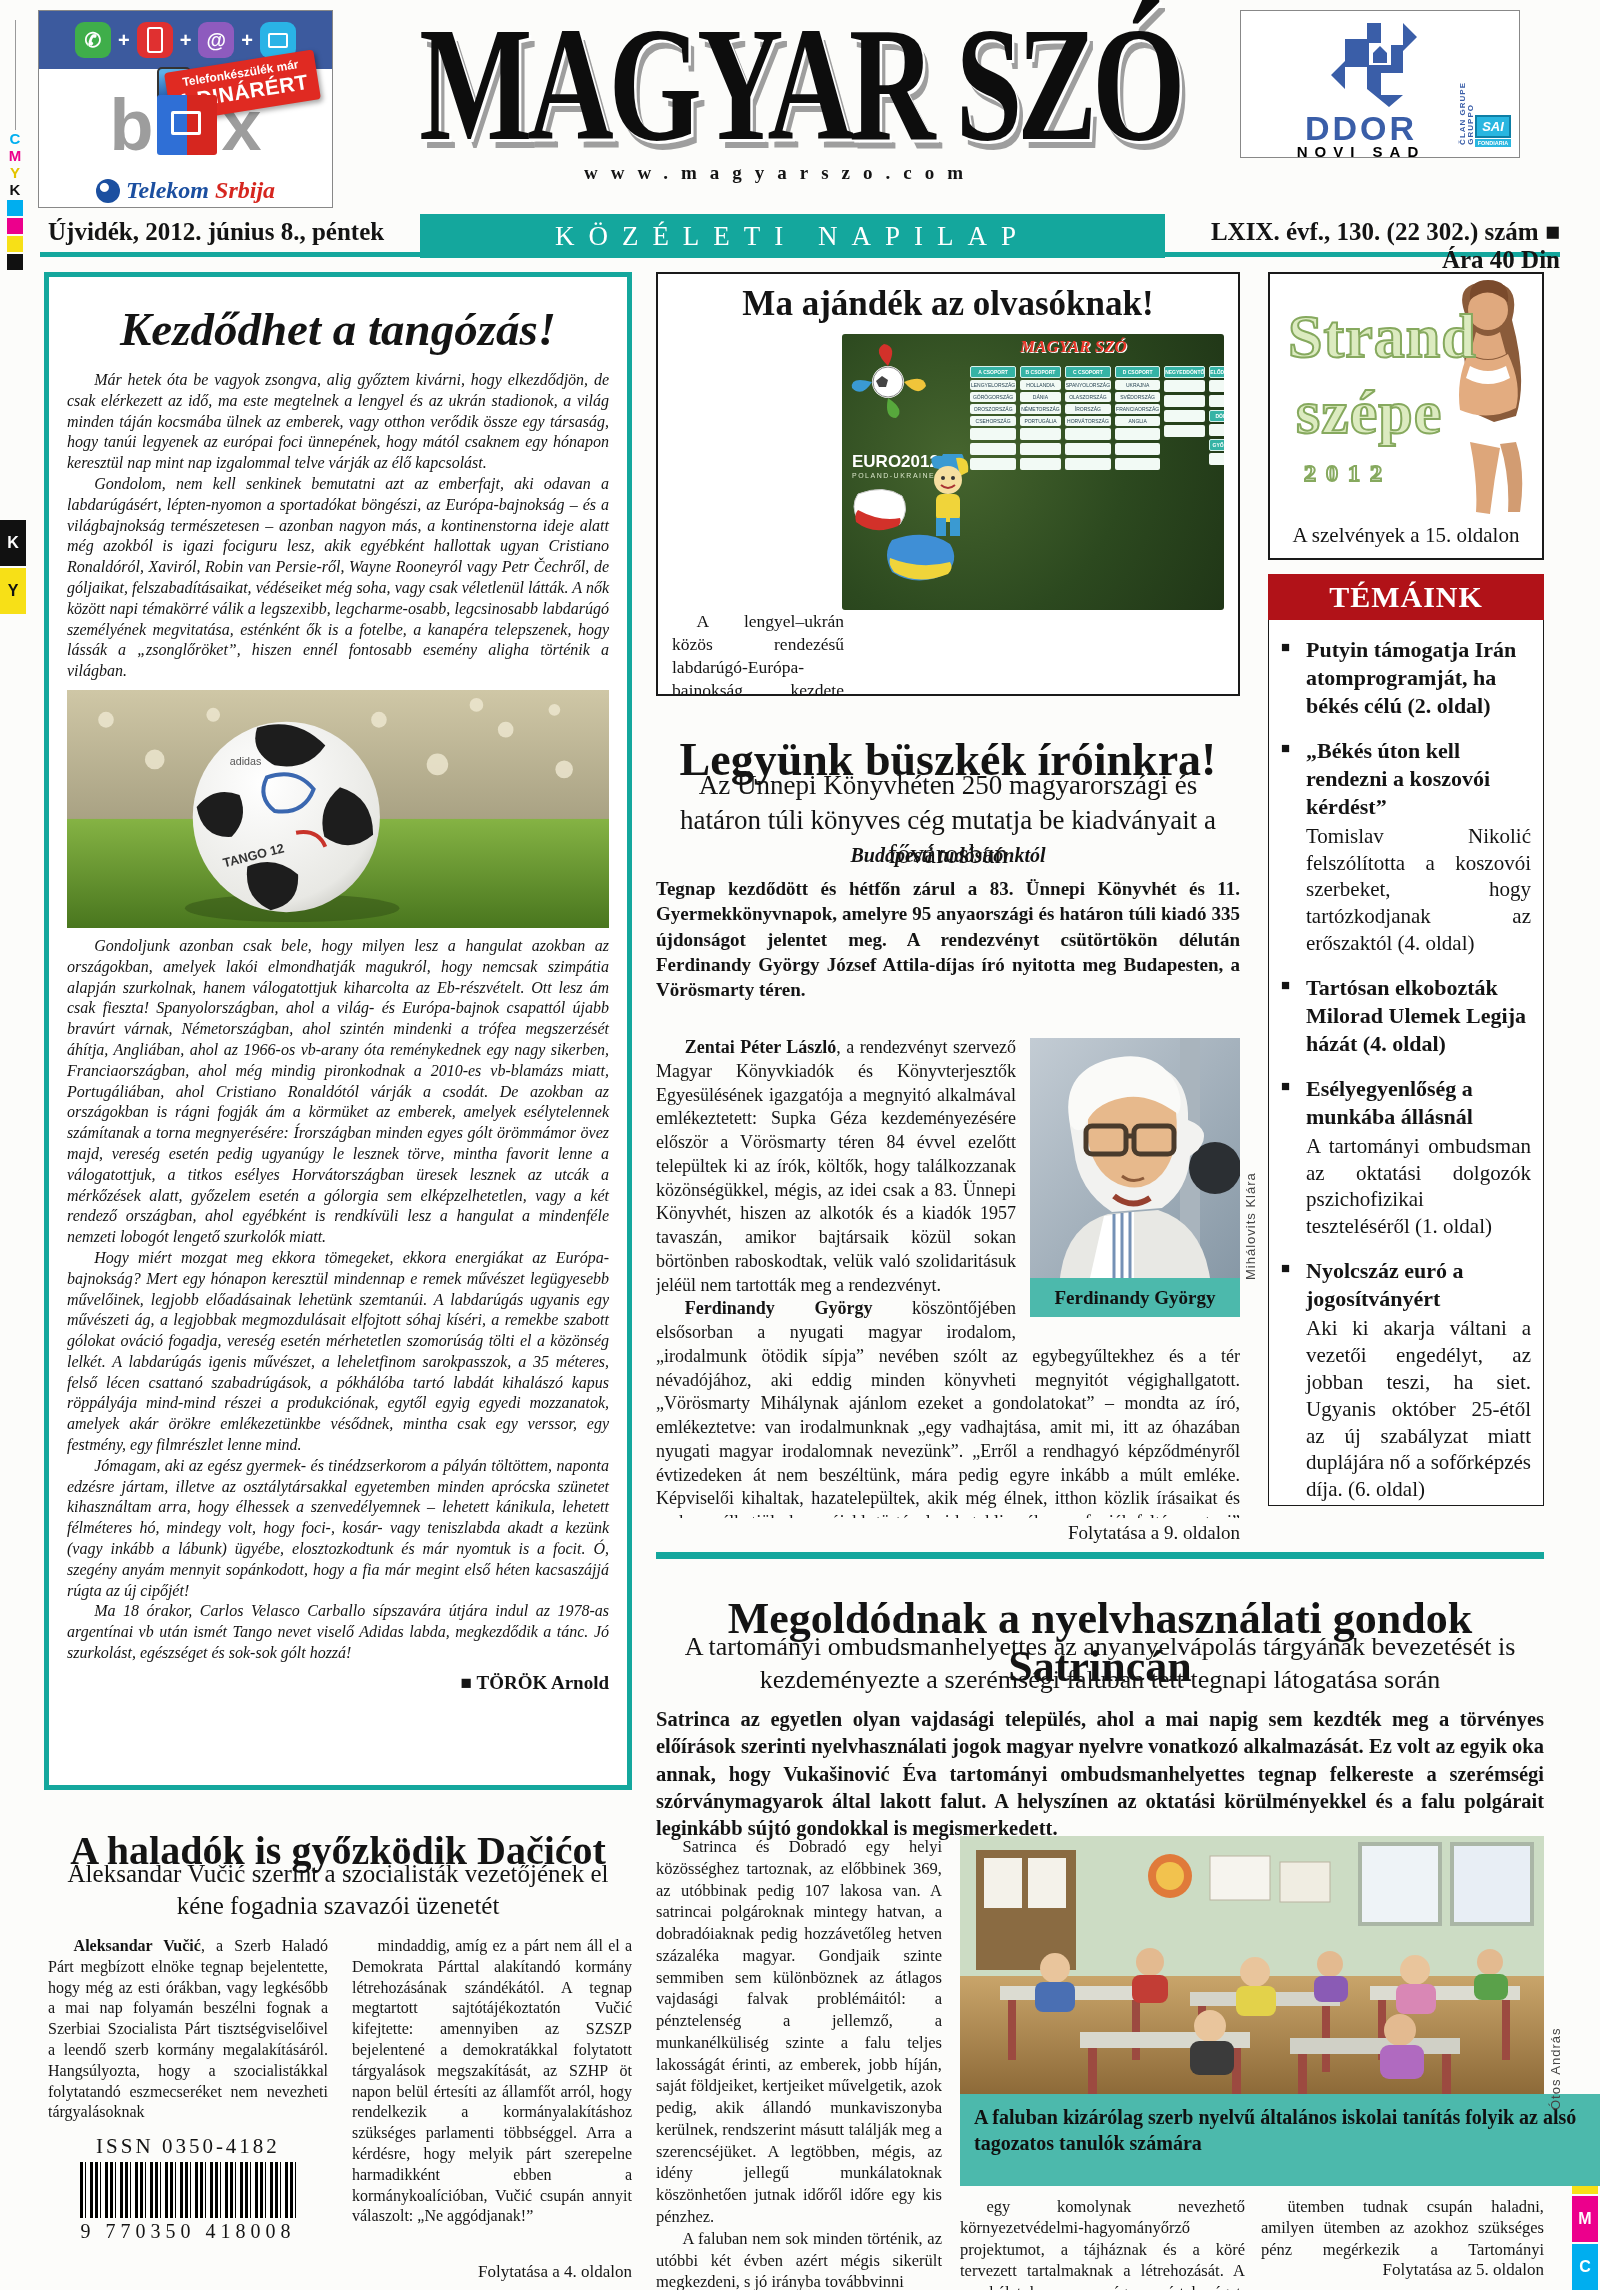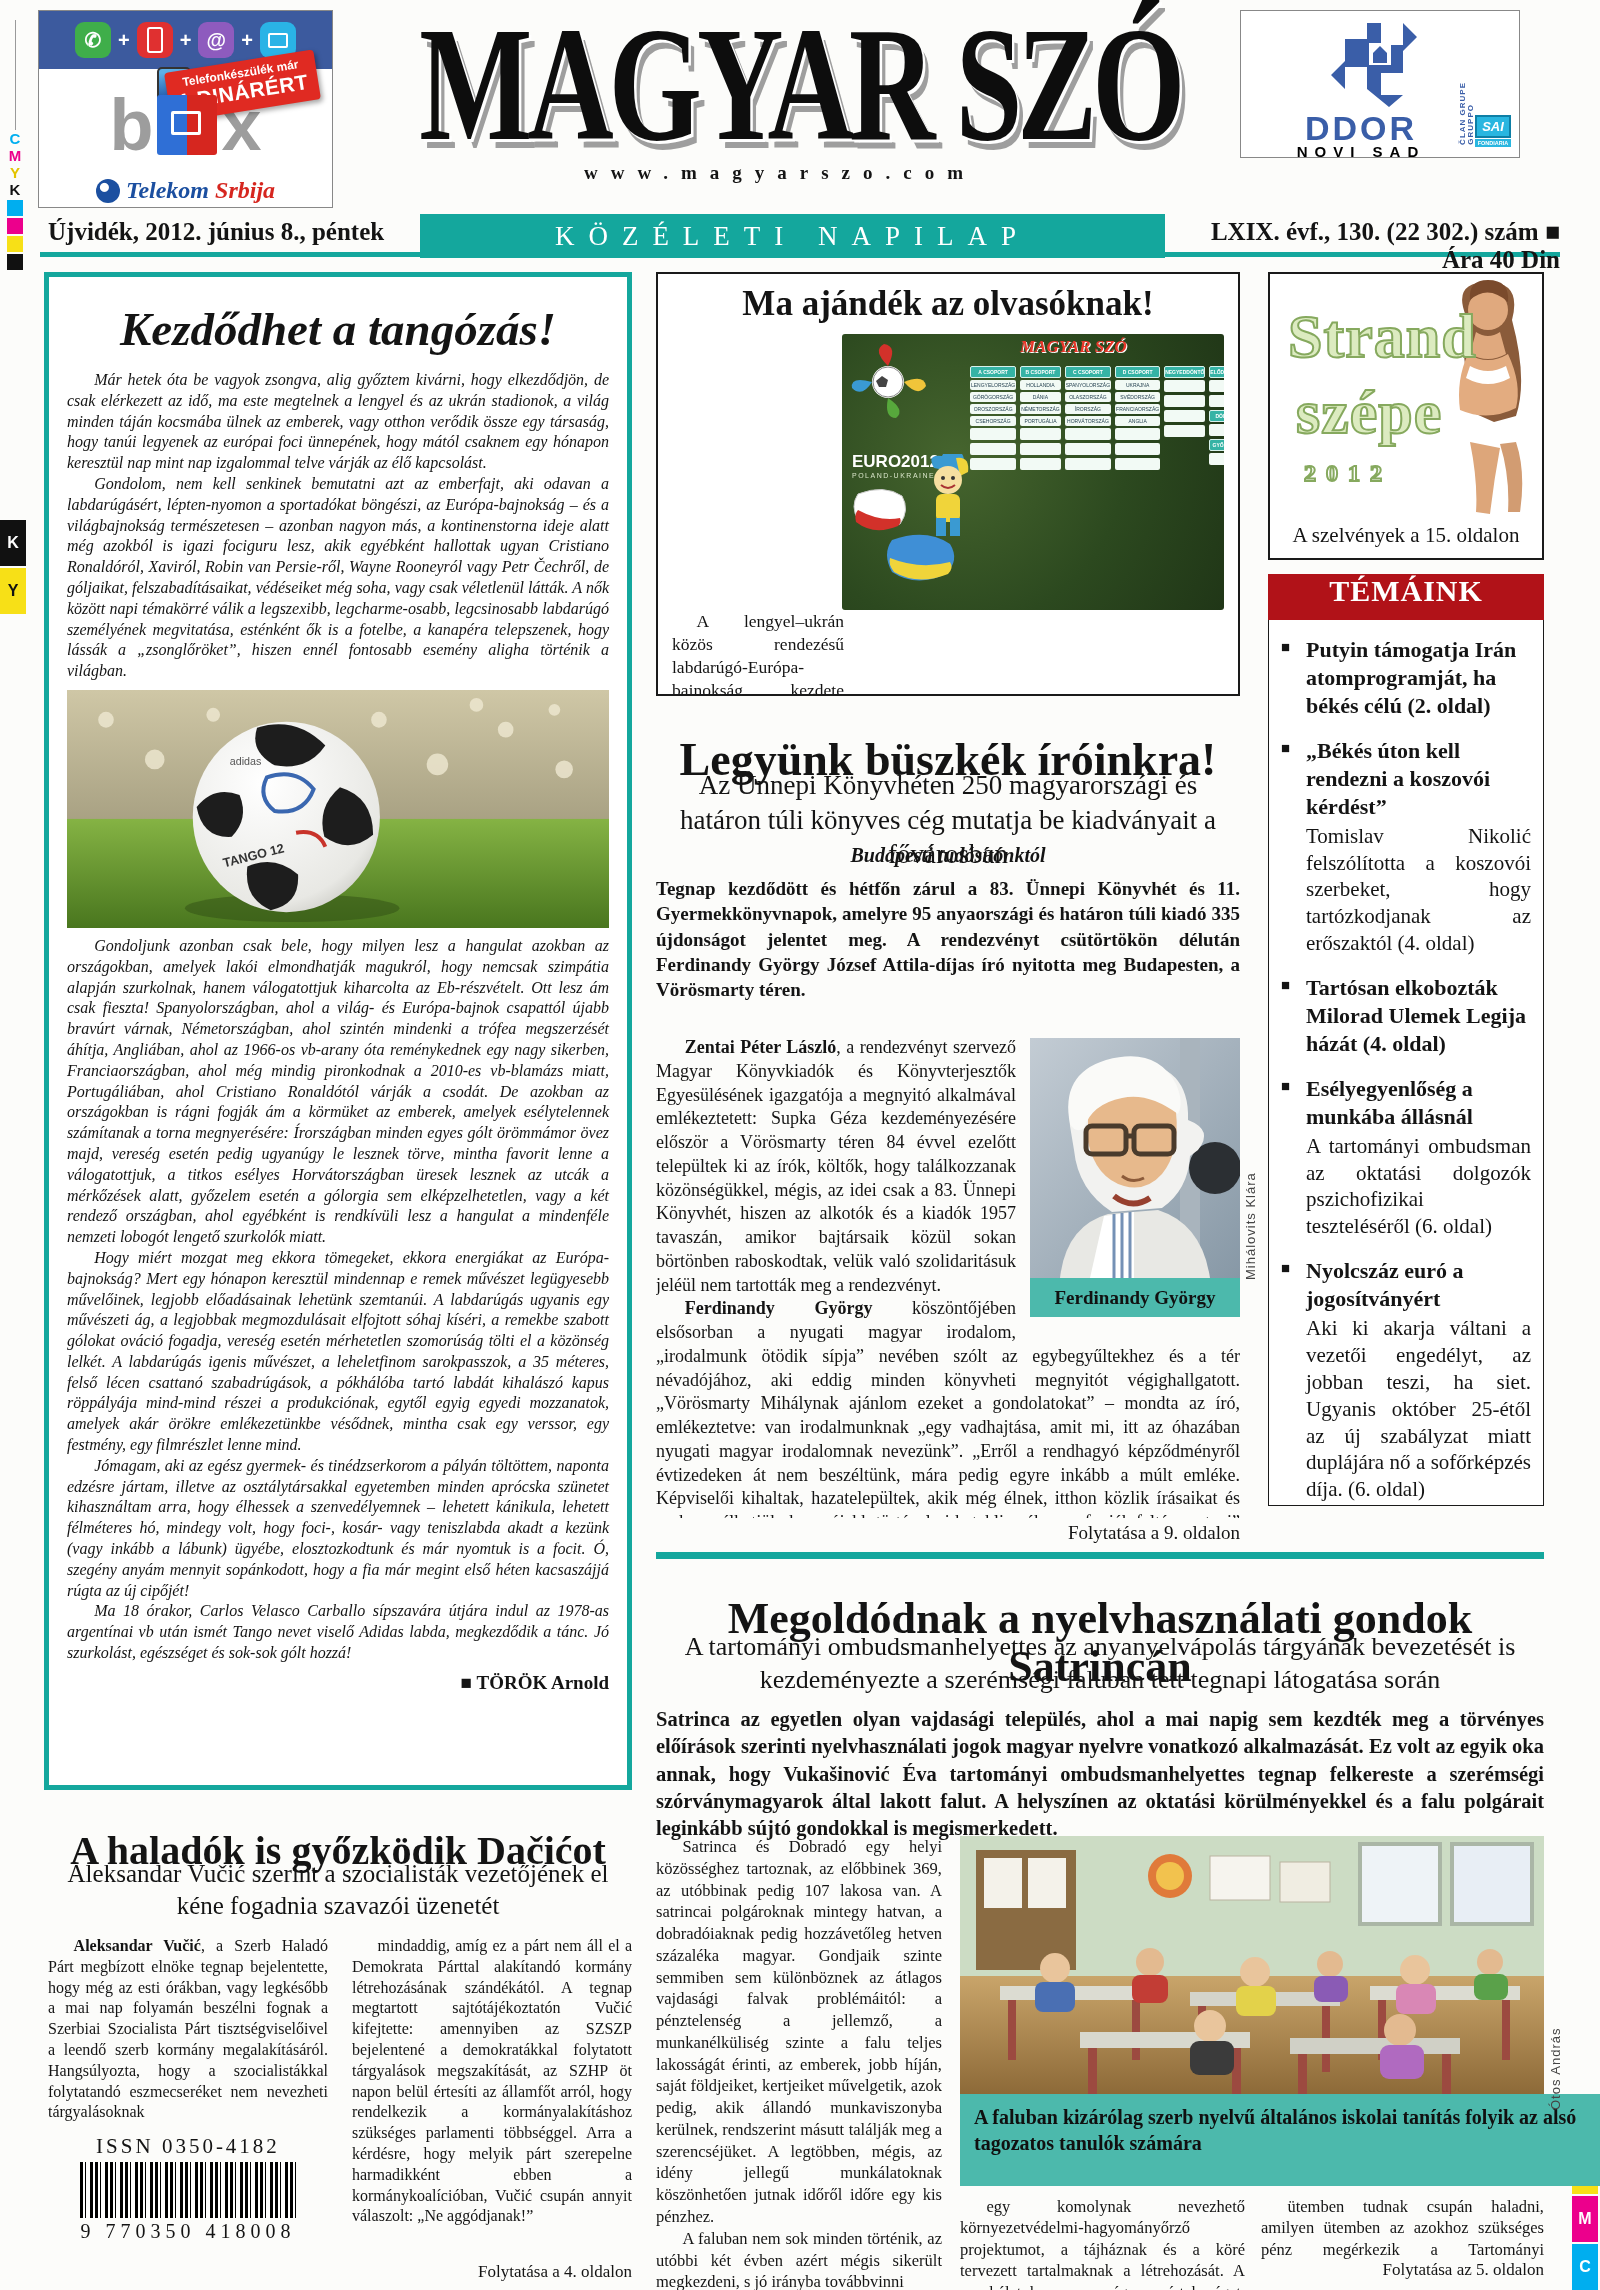--- a/index.html
+++ b/index.html
@@ -97,21 +97,21 @@
   .vert-credit{writing-mode:vertical-rl;transform:rotate(180deg);font:13px "Liberation Sans",sans-serif;color:#444;letter-spacing:1px;}
 
   .photo-cap{background:#4cb9ac;color:#101010;font-weight:bold;font-size:20px;line-height:1.3;padding:10px 14px;}
 
   
   .strand-box{border:2px solid #1a1a1a;background:#fff;overflow:hidden;}
   .strand-word{font-weight:bold;color:#dcebc0;-webkit-text-stroke:2px #86a95e;letter-spacing:1px;line-height:.92;}
   .strand-year{font-weight:bold;color:#fff;-webkit-text-stroke:2px #86a95e;letter-spacing:10px;}
   .strand-note{font-size:21px;text-align:center;}
 
-  .tem-bar{background:#b11218;color:#fff;display:flex;justify-content:center;
+  .tem-bar{background:#b11218;color:#fff;display:flex;align-items:center;justify-content:center;
            font-size:30px;font-weight:bold;letter-spacing:1px;}
   .tem-box{border:1px solid #1a1a1a;border-top:none;background:#fff;padding:16px 12px;overflow:hidden;}
   .tem-item{position:relative;padding-left:25px;margin-bottom:17px;}
   .tem-bul{position:absolute;left:0;top:3px;font-size:15px;}
   .tem-title{font-weight:bold;font-size:22px;line-height:1.27;}
   .tem-detail{font-size:21px;line-height:1.28;text-align:justify;margin-top:2px;}
   .tem-detail:empty{display:none;}
 
   
   .barcode{width:216px;height:56px;margin:2px auto 0;
@@ -505,21 +505,21 @@
       <div class="tem-detail">Tomislav Nikolić felszólította a koszovói szerbeket, hogy tartózkodjanak az erőszaktól (4. oldal)</div>
     </div>
     <div class="tem-item">
       <span class="tem-bul">■</span>
       <div class="tem-title">Tartósan elkobozták Milorad Ulemek Legija házát (4. oldal)</div>
 
     </div>
     <div class="tem-item">
       <span class="tem-bul">■</span>
       <div class="tem-title">Esélyegyenlőség a munkába állásnál</div>
-      <div class="tem-detail">A tartományi ombudsman az oktatási dolgozók pszichofizikai teszteléséről (6. oldal)</div>
+      <div class="tem-detail">A tartományi ombudsman az oktatási dolgozók pszichofizikai teszteléséről (1. oldal)</div>
     </div>
     <div class="tem-item">
       <span class="tem-bul">■</span>
       <div class="tem-title">Nyolcszáz euró a jogosítványért</div>
       <div class="tem-detail">Aki ki akarja váltani a vezetői engedélyt, az jobban teszi, ha siet. Ugyanis október 25-étől az új szabályzat miatt duplájára nő a sofőrképzés díja. (6. oldal)</div>
     </div>
   </div>
 
   <h1 class="abs sec-head" style="left:44px;top:1802px;width:588px;font-size:40px;">A haladók is győzködik Dačićot</h1>
   <div class="abs sec-sub" style="left:54px;top:1858px;width:568px;font-size:25px;">Aleksandar Vučić szerint a szocialisták vezetőjének el kéne fogadnia szavazói üzenetét</div>

